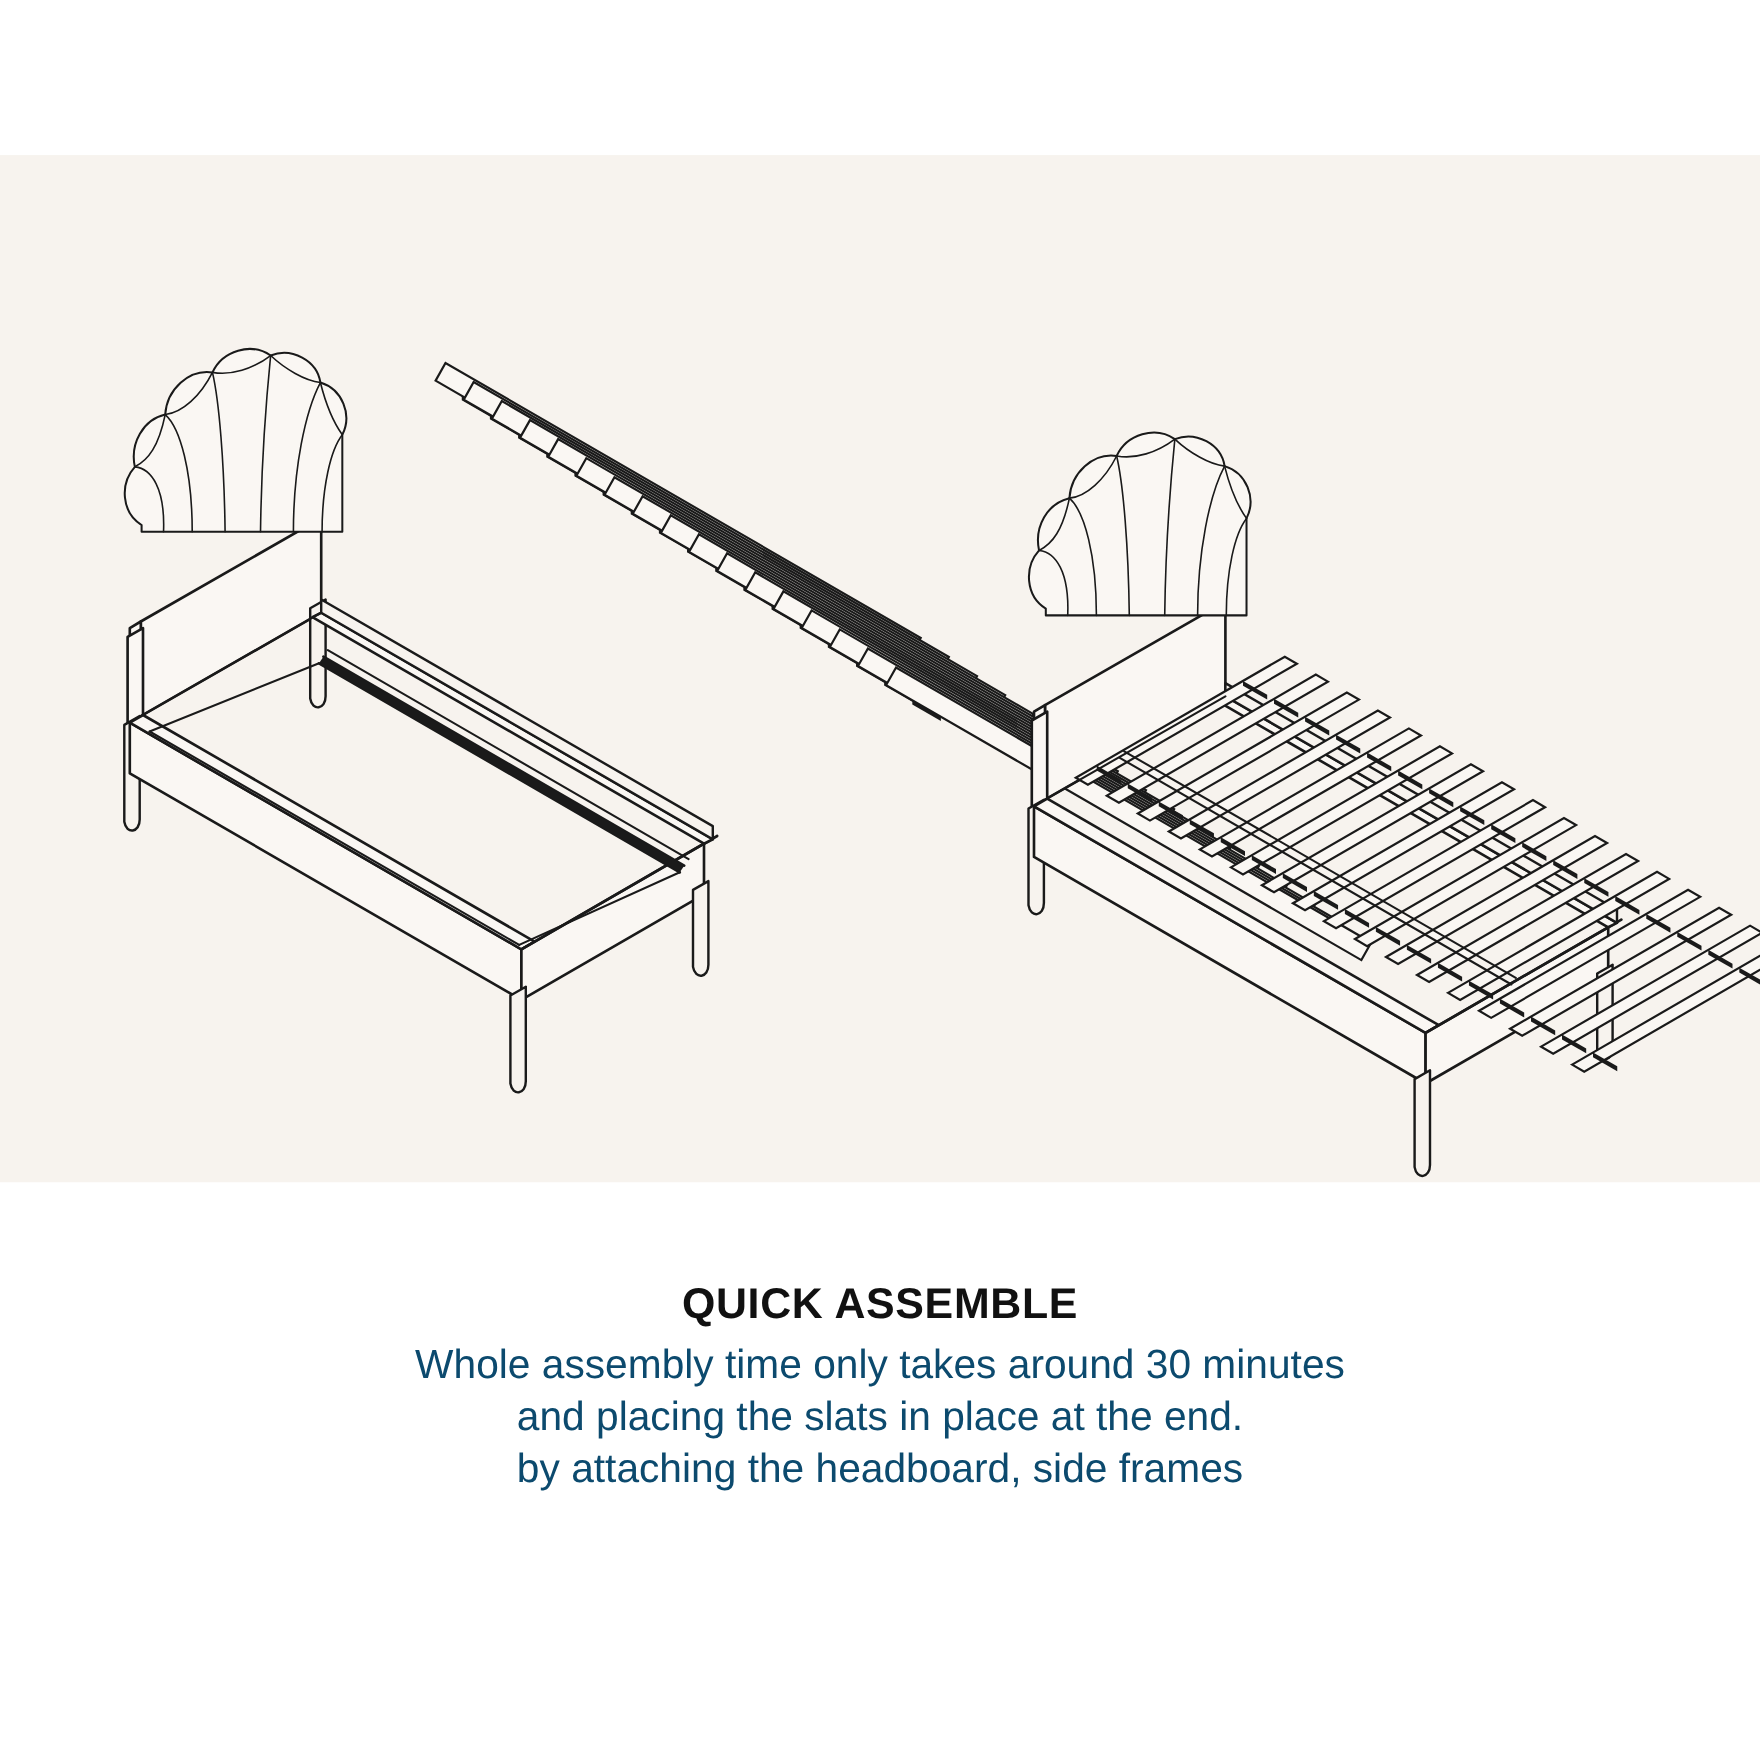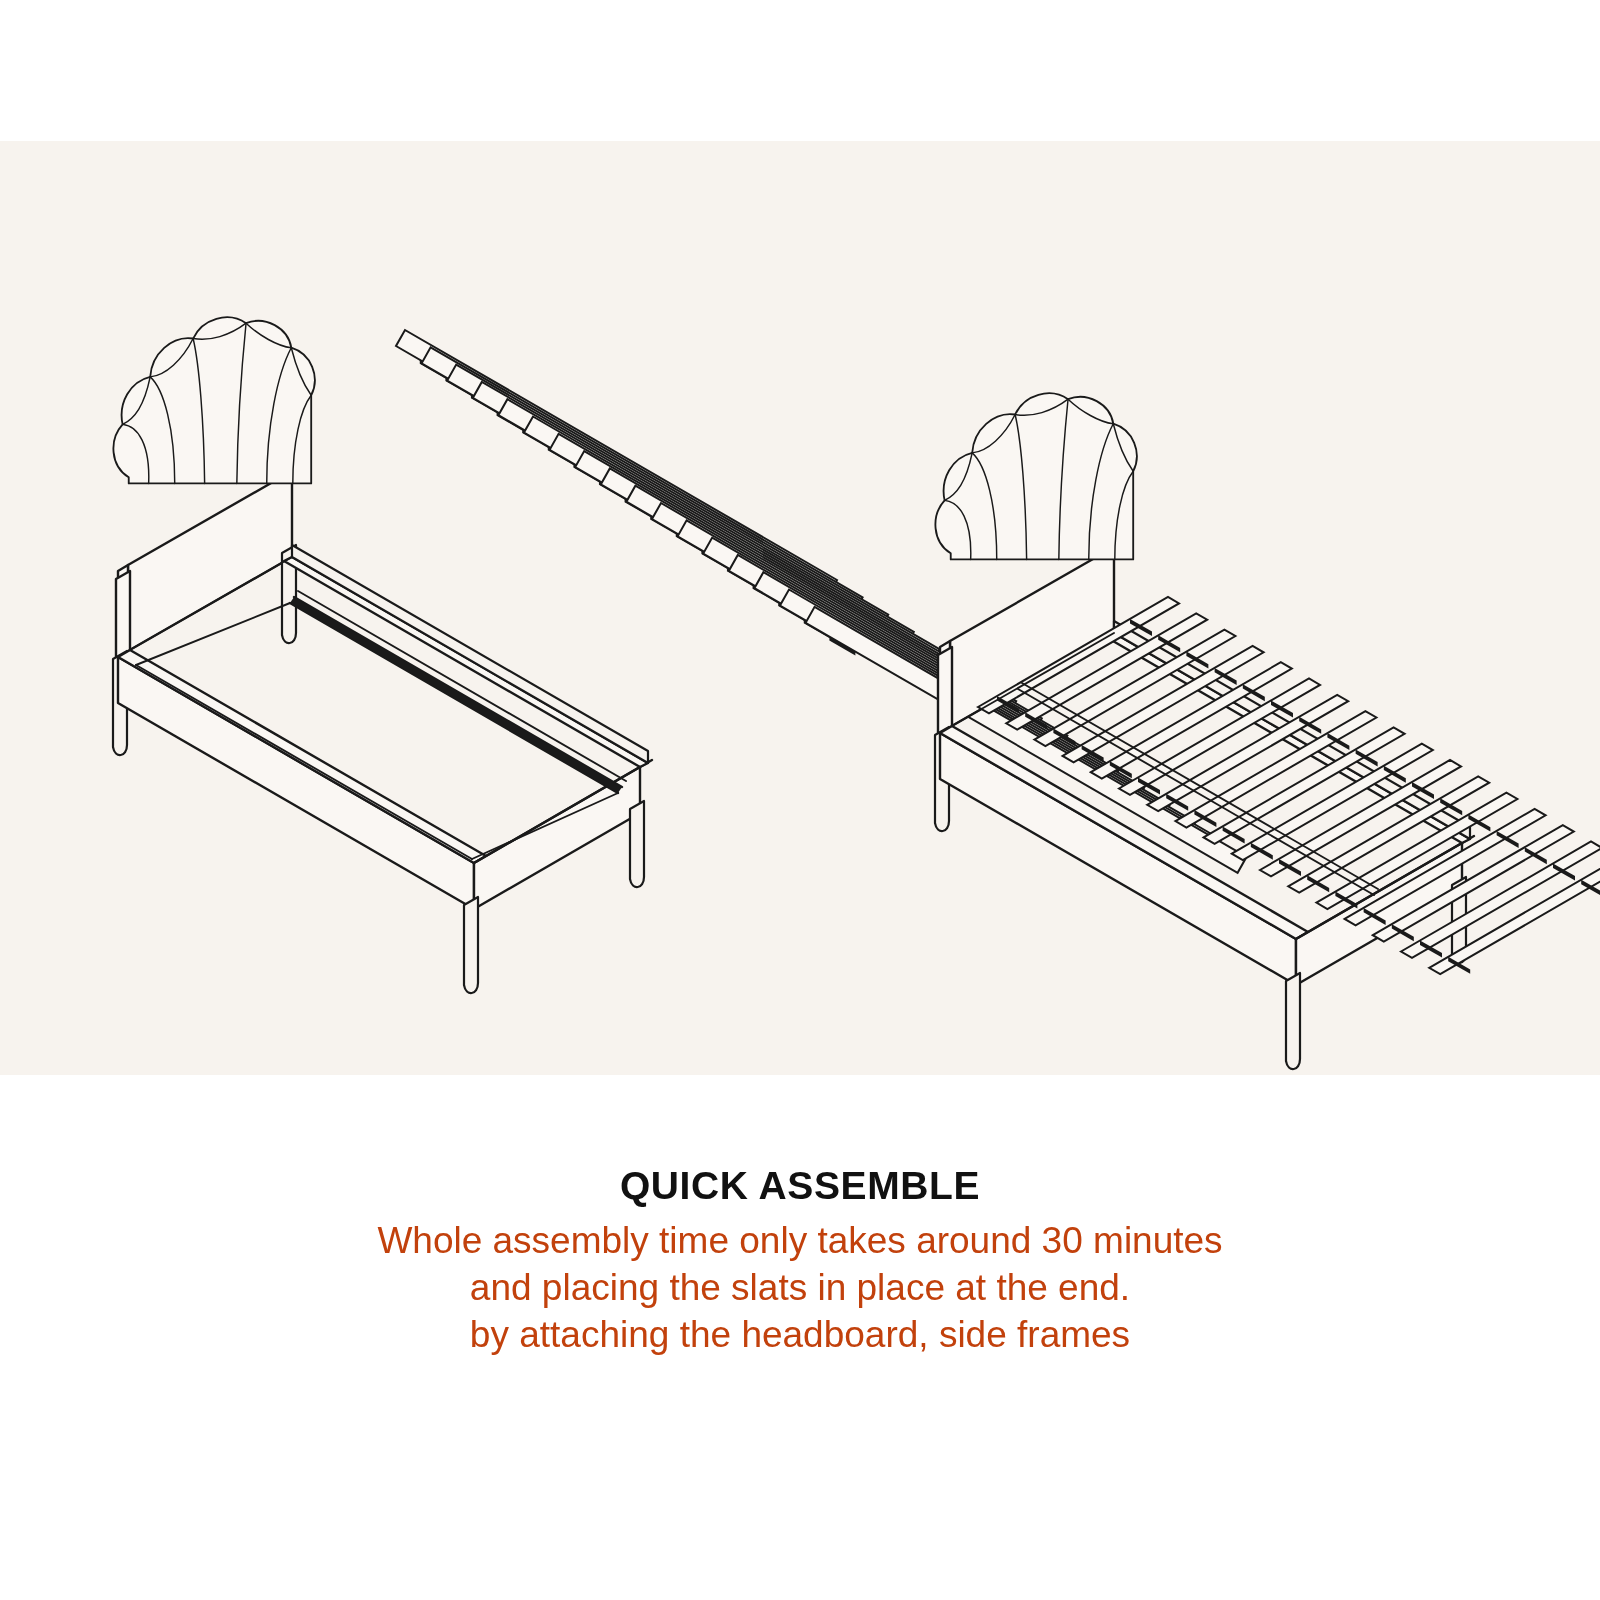--- a/index.html
+++ b/index.html
@@ -61,21 +61,21 @@
   }
   #caption-body {
     position: absolute;
     top: 142px;
     left: 0;
     width: 1600px;
     text-align: center;
     font-size: 37px;
     line-height: 47px;
     font-weight: 400;
-    color: #c2410c;
+    color: #0c4a6e;
     font-family: "Liberation Sans", sans-serif;
   }
   #caption-body div { white-space: nowrap; }
 </style>
 </head>
 <body>
 
 <div id="page">
 
   <div id="hero">

